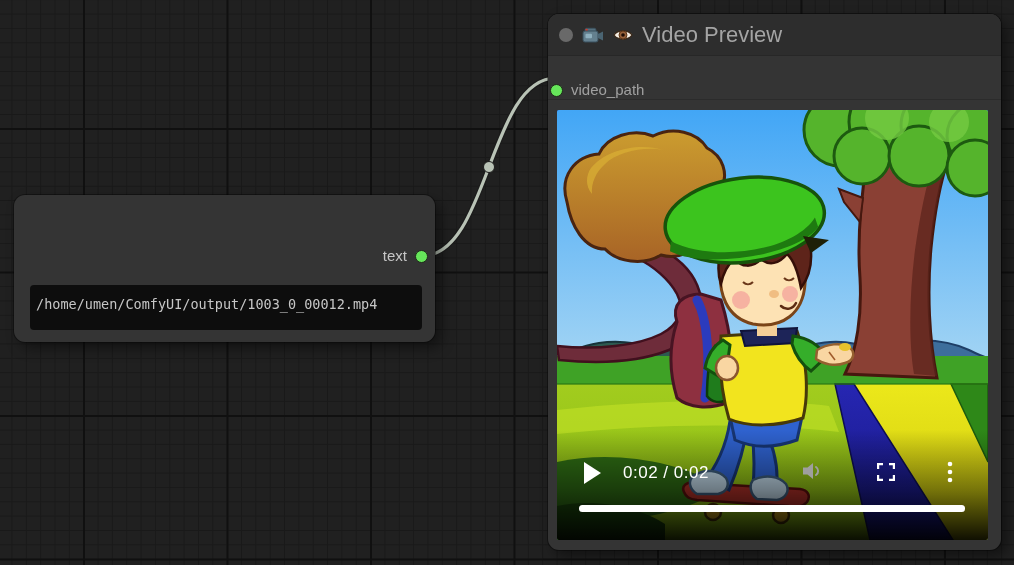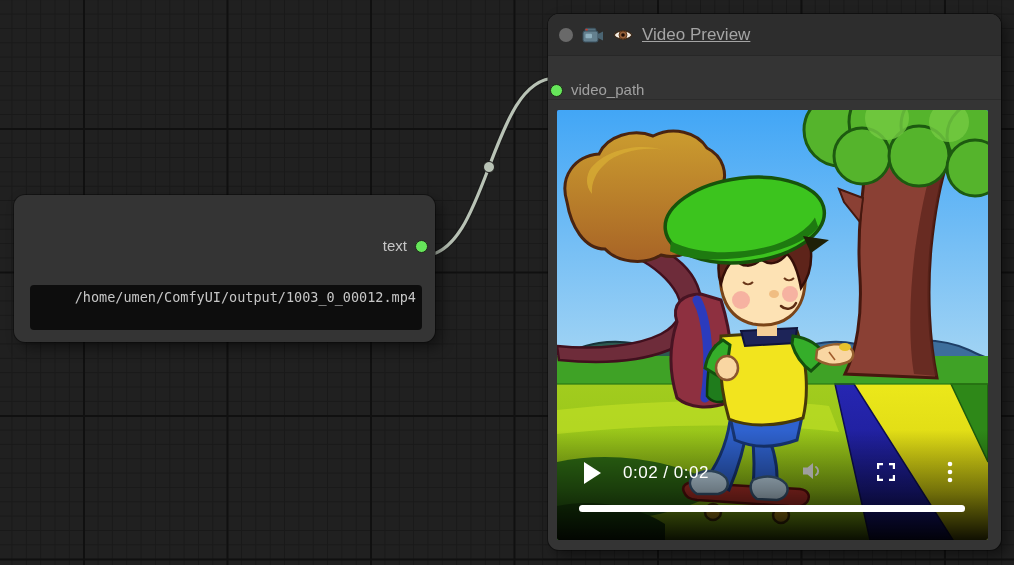--- a/index.html
+++ b/index.html
@@ -21,36 +21,36 @@
     position:absolute;background:#343434;border-radius:11px;
     box-shadow:0 0 0 1px rgba(0,0,0,0.35), 6px 6px 14px rgba(0,0,0,0.45);
   }
   .node-header{
     background:#2d2d2d;border-radius:11px 11px 0 0;border-bottom:1px solid #272727;
     display:flex;align-items:center;padding:0 11px;gap:9px;
   }
   .n1 .node-header{height:36px;}
   .n2 .node-header{height:42px;}
   .collapse-dot{width:14px;height:14px;border-radius:50%;background:#696969;flex:0 0 auto;}
-  .node-title{color:#a4a4a4;font-size:17px;white-space:nowrap;text-decoration:underline;}
+  .node-title{color:#a4a4a4;font-size:22px;white-space:nowrap;}
   .hicon{flex:0 0 auto;display:block;}
   .port-dot{
     width:13px;height:13px;border-radius:50%;
     background:#66e65a;border:1.5px solid #1f2a1a;flex:0 0 auto;
   }
   .port-row{position:absolute;display:flex;align-items:center;gap:8px;height:22px;}
-  .row-out{top:40px;right:7px;}
+  .row-out{top:50px;right:7px;}
   .row-in{left:2px;top:65px;}
   .port-label{color:#c6c6c6;font-size:15px;line-height:22px;}
   .row-in .port-label{color:#a0a0a0;}
   .text-widget{
     position:absolute;left:16px;top:90px;width:392px;height:45px;
-    background:#0d0d0d;border-radius:4px;padding:3px 6px;
+    background:#0d0d0d;border-radius:4px;padding:10px 6px;
     font-family:"DejaVu Sans Mono",monospace;font-size:13.5px;line-height:1.35;
-    color:#c6c6c6;overflow:hidden;white-space:pre;text-align:right;
+    color:#c6c6c6;overflow:hidden;white-space:pre;
   }
   .widget-area{position:absolute;left:0;top:85px;right:0;border-top:1px solid #2b2b2b;}
   .video-frame{
     position:absolute;left:9px;top:96px;width:431px;height:430px;
     background:#1d4ed8;border-radius:2px;overflow:hidden;
   }
   .video-frame svg.scene{display:block;}
   .vctl{position:absolute;left:0;top:0;width:431px;height:430px;}
   .play-btn{position:absolute;left:27px;top:352px;}
   .time-display{

